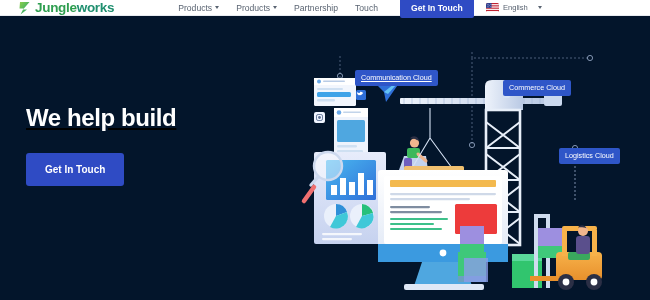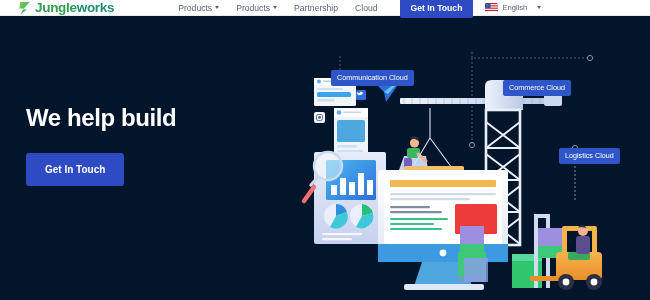--- a/index.html
+++ b/index.html
@@ -60,21 +60,21 @@
   .lang-label { font-size: 7.6px; color: #5a6472; }
   .lang-caret {
     width: 0; height: 0;
     border-left: 2.6px solid transparent;
     border-right: 2.6px solid transparent;
     border-top: 3.2px solid #5a6472;
     margin-left: 6px;
   }
 
   
-  .hero { position: absolute; left: 26px; top: 103px; width: 250px; z-index: 5; }
+  .hero { position: absolute; left: 26px; top: 103px; width: 250px; z-index: 5; text-decoration: underline; }
   .hero h1 {
     font-size: 24px; line-height: 1.26; color: #ffffff;
     font-weight: bold; letter-spacing: -0.4px;
   }
   .hero p {
     margin-top: 13px;
     font-size: 9.6px; line-height: 1.62; color: #c8d2de;
   }
   .hero-btn {
     margin-top: 20px;
@@ -91,21 +91,21 @@
   .tag {
     position: absolute;
     background: #2f56c8;
     color: #ffffff;
     font-size: 7.2px;
     padding: 3px 6px 4px 6px;
     border-radius: 2px;
     white-space: nowrap;
     z-index: 8;
   }
-  #tag-comm { left: 331px; top: 70px; }
+  #tag-comm { left: 355px; top: 70px; text-decoration: underline; }
   #tag-comm2 { left: 503px; top: 80px; }
   #tag-log  { left: 559px; top: 148px; }
 </style>
 </head>
 <body>
 
 <div id="page">
 
   <div class="header">
 
@@ -128,21 +128,21 @@
         <span class="caret"></span>
       </div>
       <div class="nav-item">
         <span>Products</span>
         <span class="caret"></span>
       </div>
       <div class="nav-item">
         <span>Partnership</span>
       </div>
       <div class="nav-item">
-        <span>Cloud</span>
+        <span>Touch</span>
       </div>
     </nav>
 
     <button class="cta-top">Get In Touch</button>
 
     <div class="lang">
       <svg class="flag" viewBox="0 0 26 18">
         <rect width="26" height="18" fill="#bf2231"></rect>
         <rect y="2.3" width="26" height="2.3" fill="#fff"></rect>
         <rect y="6.9" width="26" height="2.3" fill="#fff"></rect>

